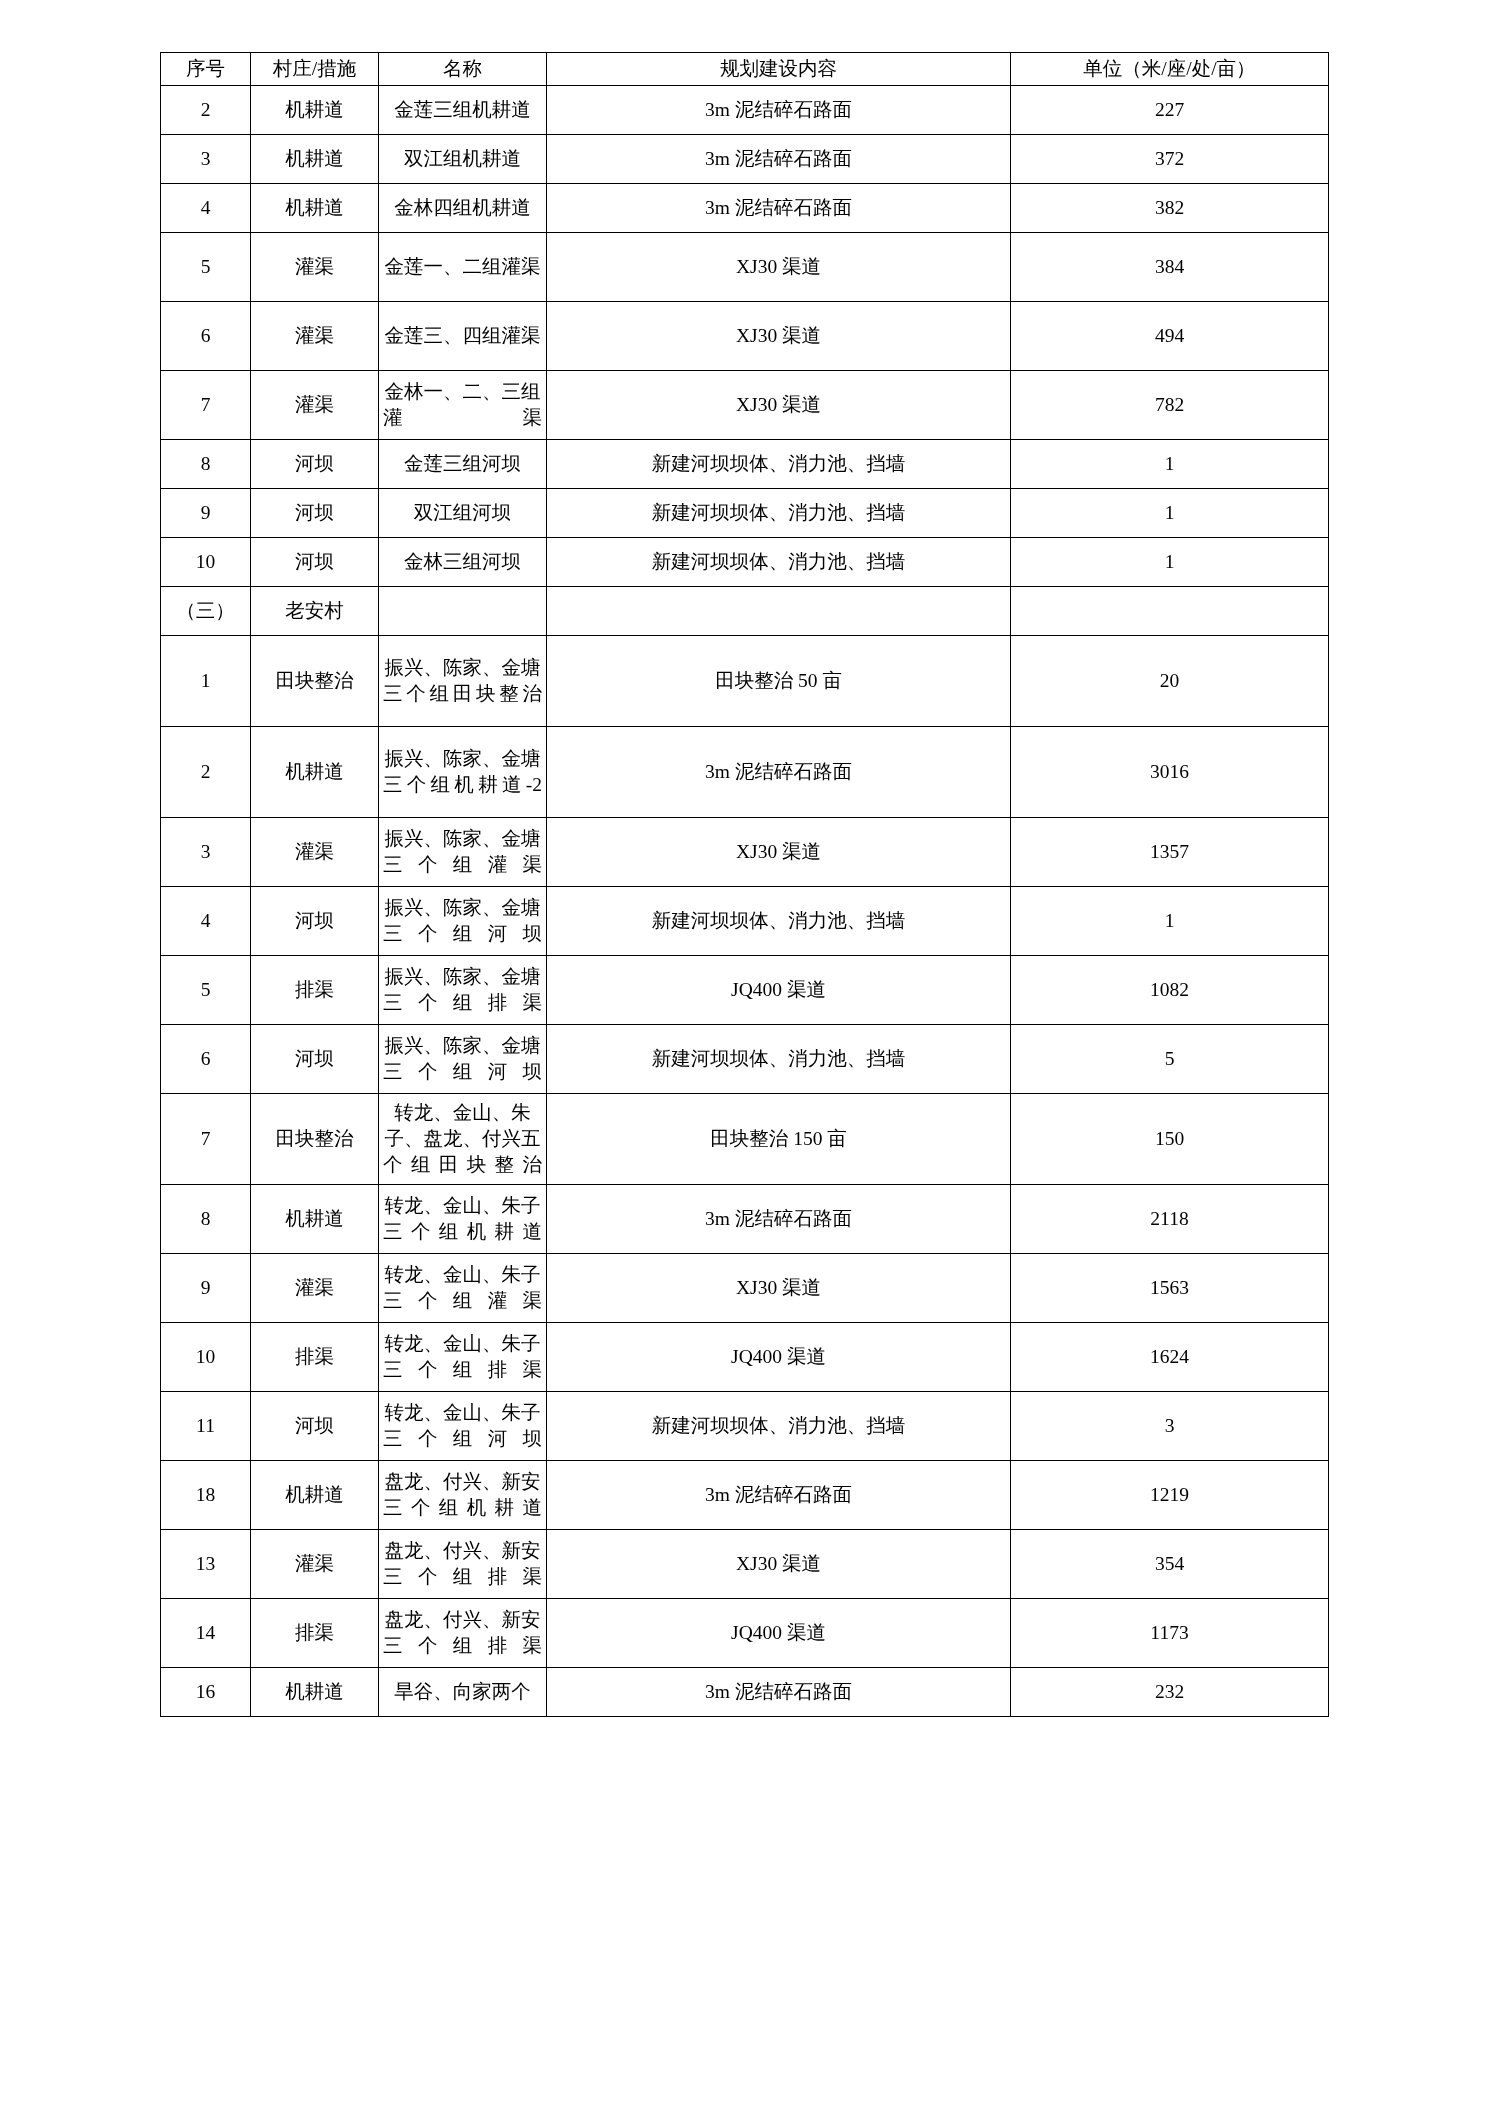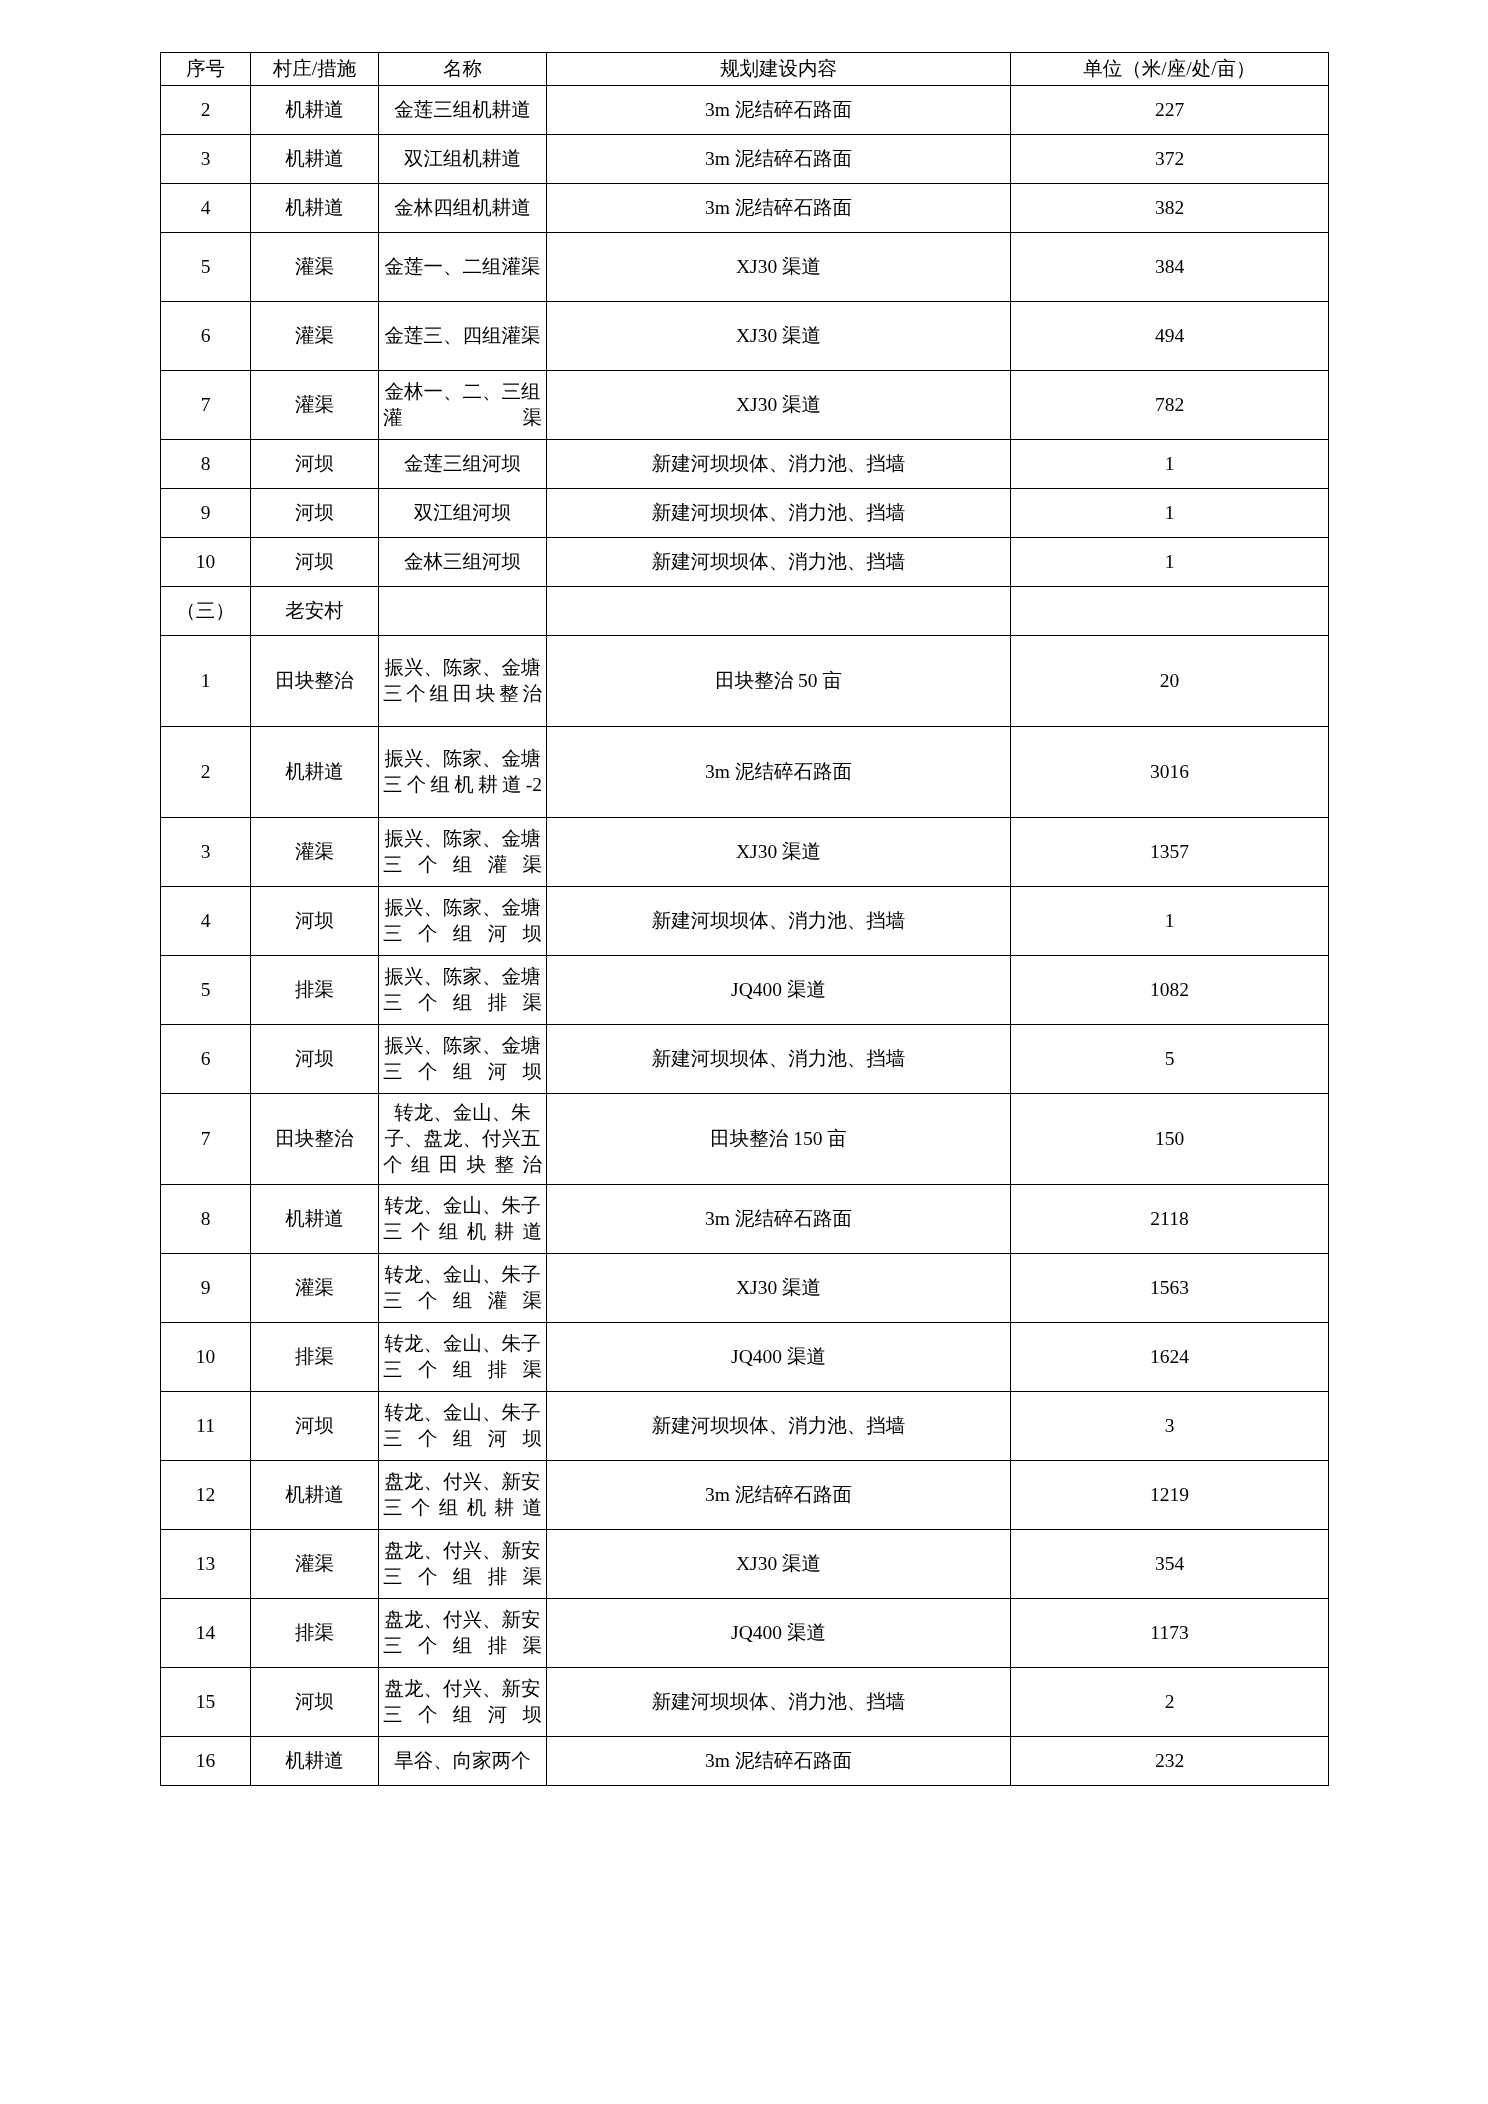--- a/index.html
+++ b/index.html
@@ -235,47 +235,40 @@
           <td>1624</td>
         </tr>
         <tr class="row-tall">
           <td>11</td>
           <td>河坝</td>
           <td class="justify-name">转龙、金山、朱子三个组河坝</td>
           <td>新建河坝坝体、消力池、挡墙</td>
           <td>3</td>
         </tr>
         <tr class="row-tall">
-          <td>12</td>
+          <td>18</td>
           <td>机耕道</td>
           <td class="justify-name">盘龙、付兴、新安三个组机耕道</td>
           <td>3m 泥结碎石路面</td>
           <td>1219</td>
         </tr>
         <tr class="row-tall">
           <td>13</td>
           <td>灌渠</td>
           <td class="justify-name">盘龙、付兴、新安三个组排渠</td>
           <td>XJ30 渠道</td>
           <td>354</td>
         </tr>
         <tr class="row-tall">
           <td>14</td>
           <td>排渠</td>
           <td class="justify-name">盘龙、付兴、新安三个组排渠</td>
           <td>JQ400 渠道</td>
           <td>1173</td>
         </tr>
-        <tr class="row-tall">
-          <td>15</td>
-          <td>河坝</td>
-          <td class="justify-name">盘龙、付兴、新安三个组河坝</td>
-          <td>新建河坝坝体、消力池、挡墙</td>
-          <td>2</td>
-        </tr>
         <tr class="row-mid">
           <td>16</td>
           <td>机耕道</td>
           <td class="cell-name">旱谷、向家两个</td>
           <td>3m 泥结碎石路面</td>
           <td>232</td>
         </tr>
       </tbody>
   </table>
 

